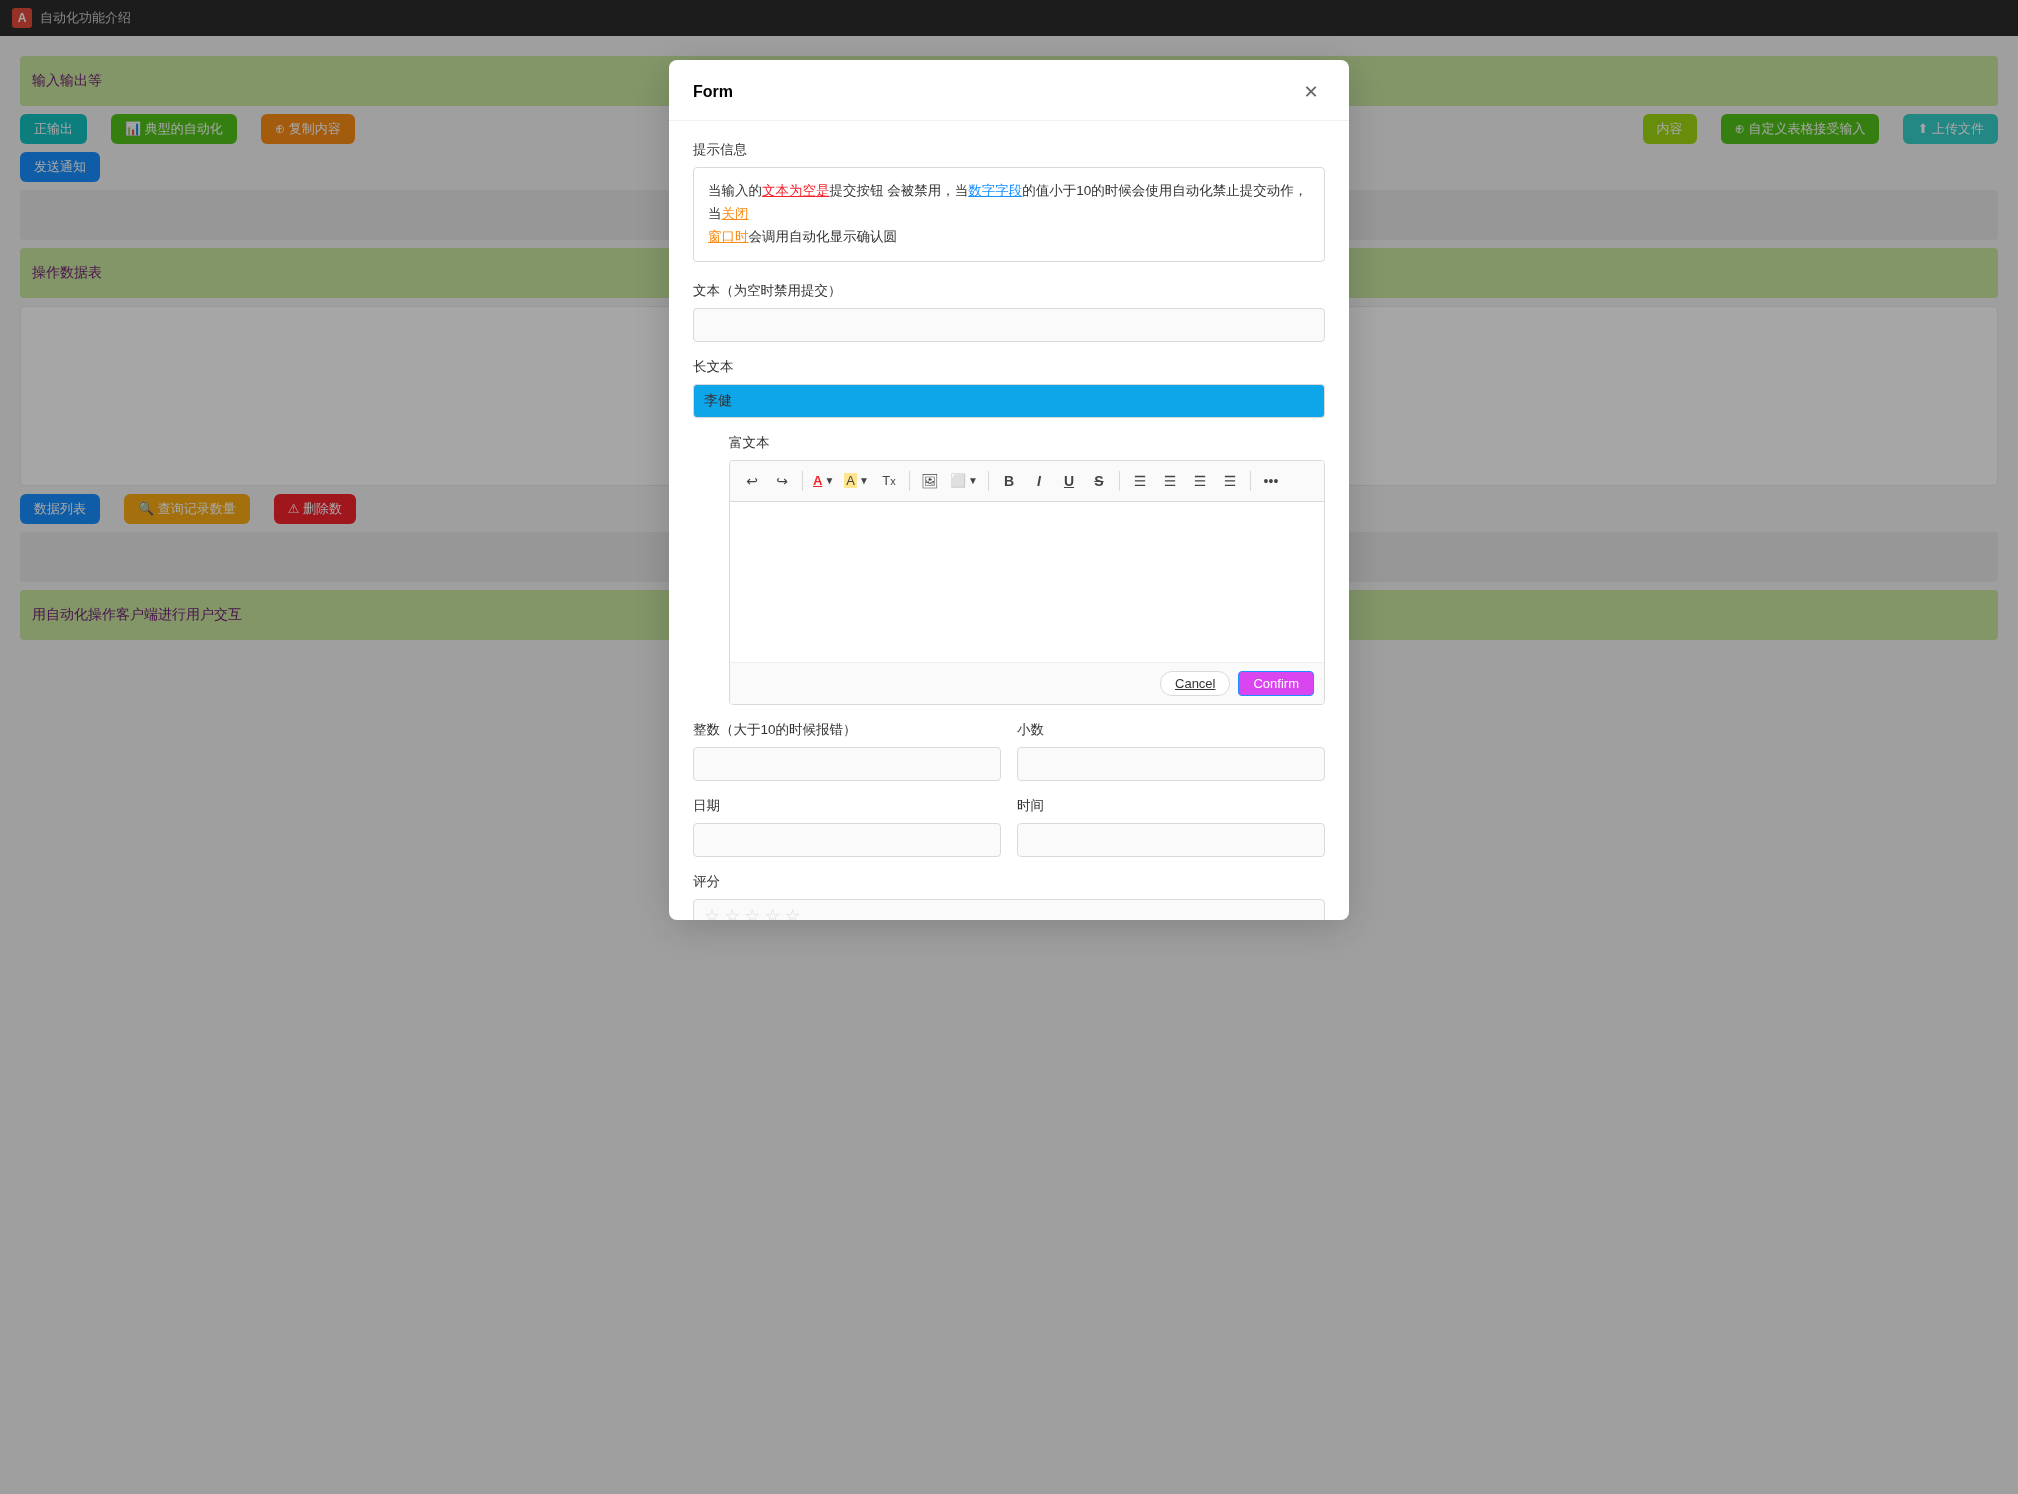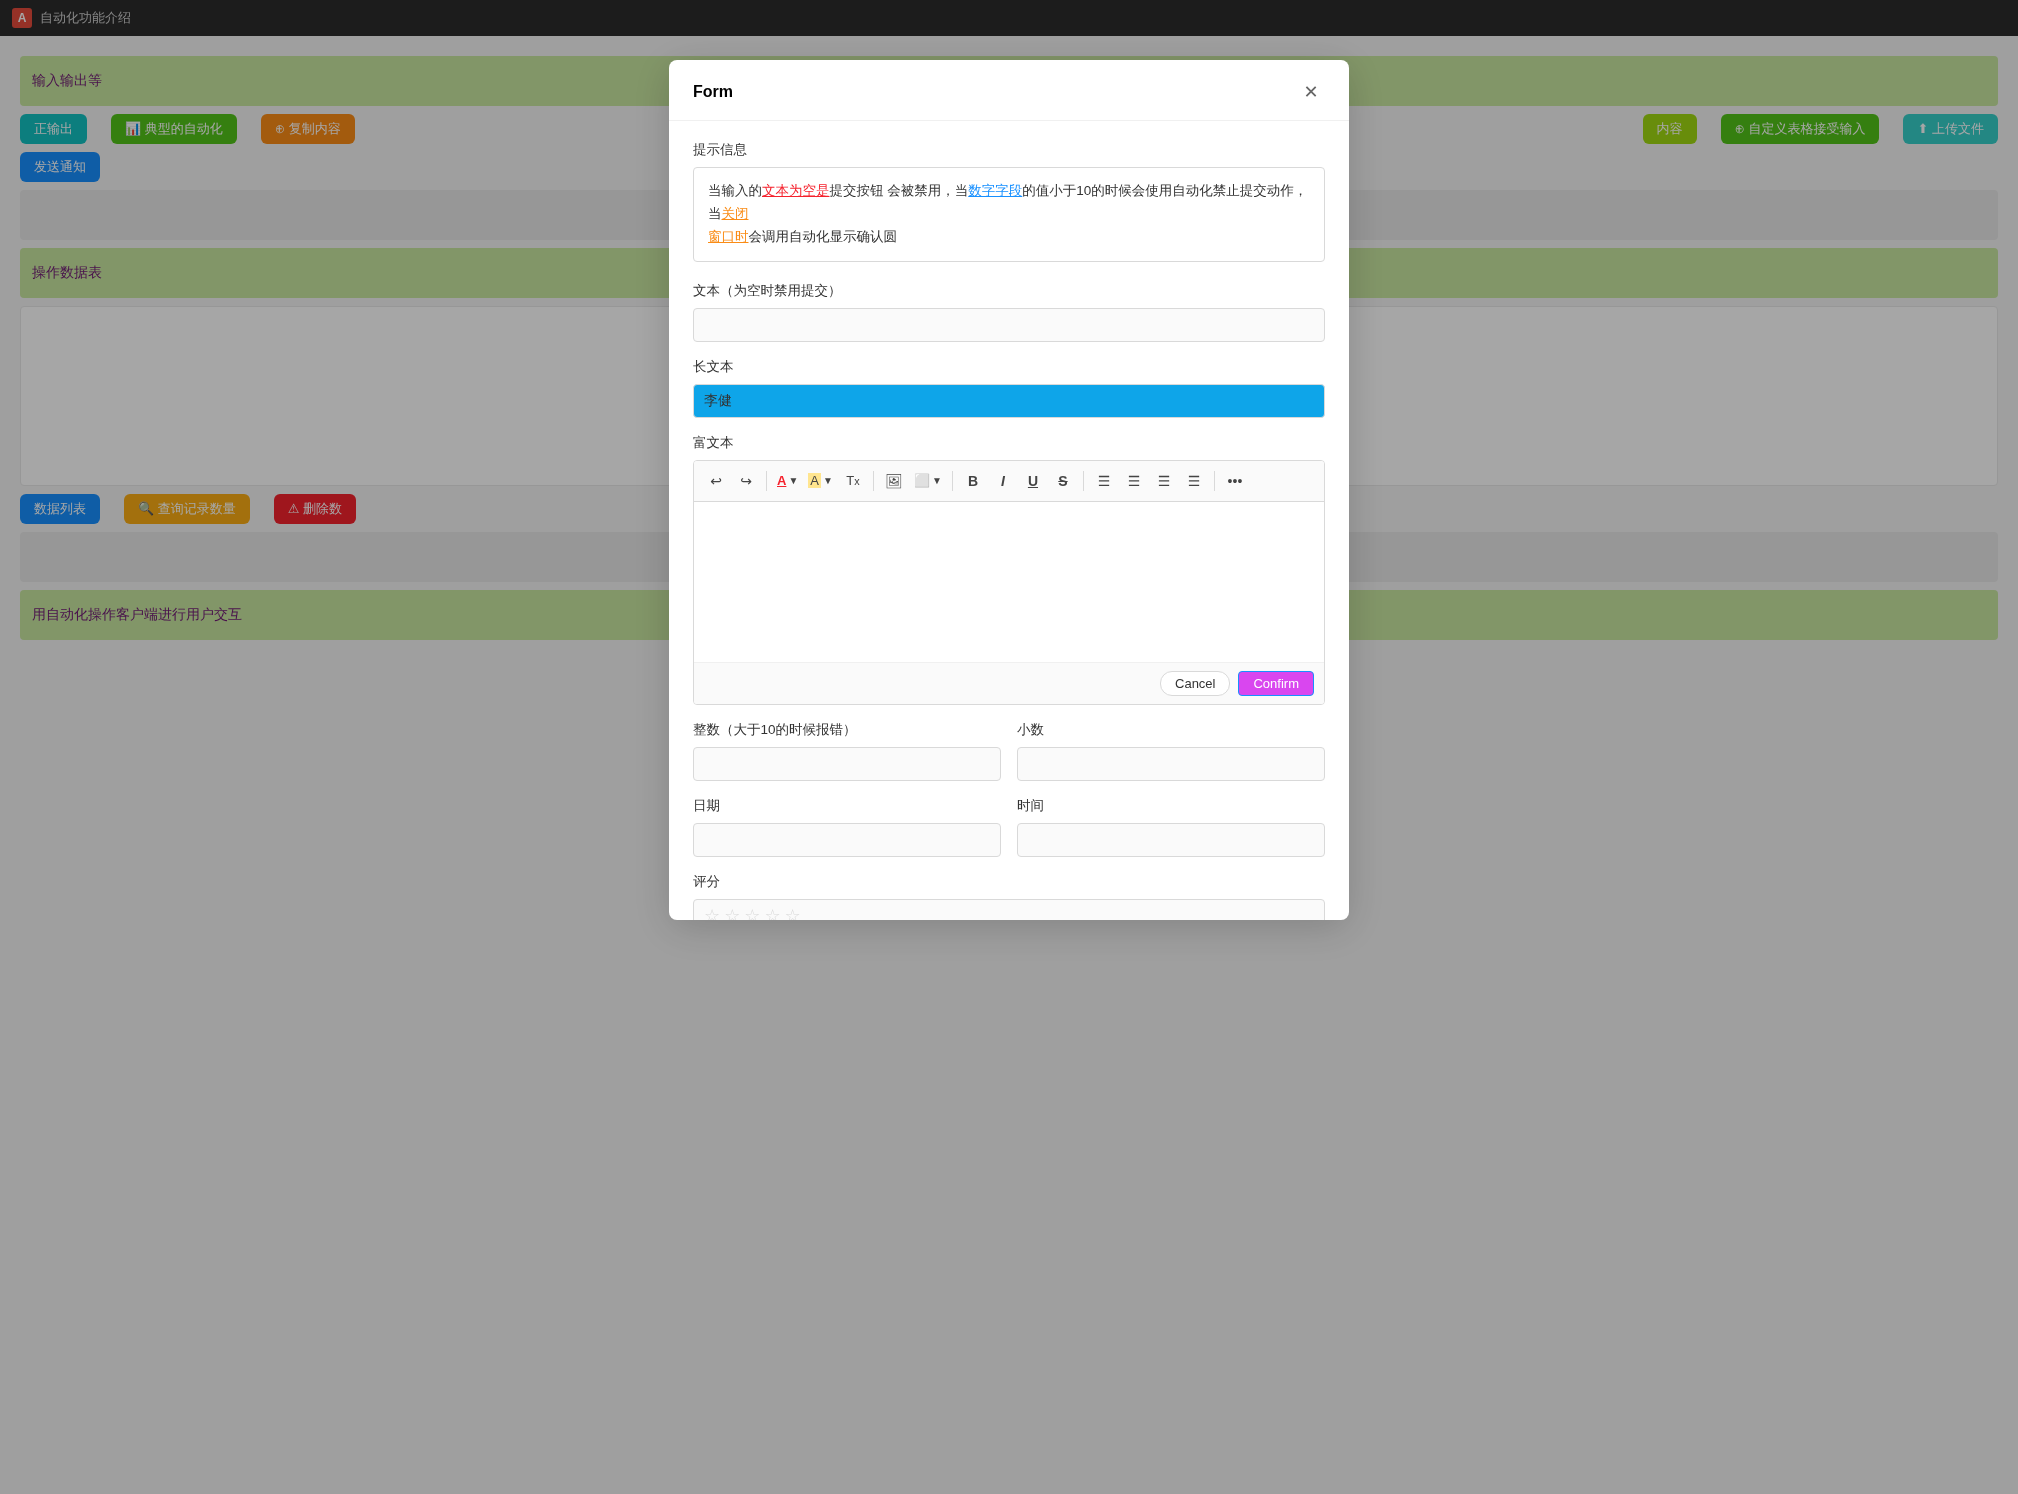--- a/index.html
+++ b/index.html
@@ -208,20 +208,21 @@
       background: #0ea5e9;
       outline: none;
       display: flex;
       align-items: center;
       color: #333;
     }
 
     
     .rich-text-section {
       margin-bottom: 16px;
+      margin-left: 36px;
     }
 
     .rich-text-label {
       font-size: 13.5px;
       color: #333;
       margin-bottom: 8px;
     }
 
     .editor-container {
       border: 1px solid #d9d9d9;
@@ -298,20 +299,21 @@
     }
 
     .editor-btn-cancel {
       padding: 4px 14px;
       border: 1px solid #d9d9d9;
       border-radius: 12px;
       background: white;
       cursor: pointer;
       font-size: 13px;
       color: #333;
+      text-decoration: underline;
     }
 
     .editor-btn-confirm {
       padding: 4px 14px;
       border: 1px solid #1890ff;
       border-radius: 4px;
       background: #d946ef;
       cursor: pointer;
       font-size: 13px;
       color: white;

